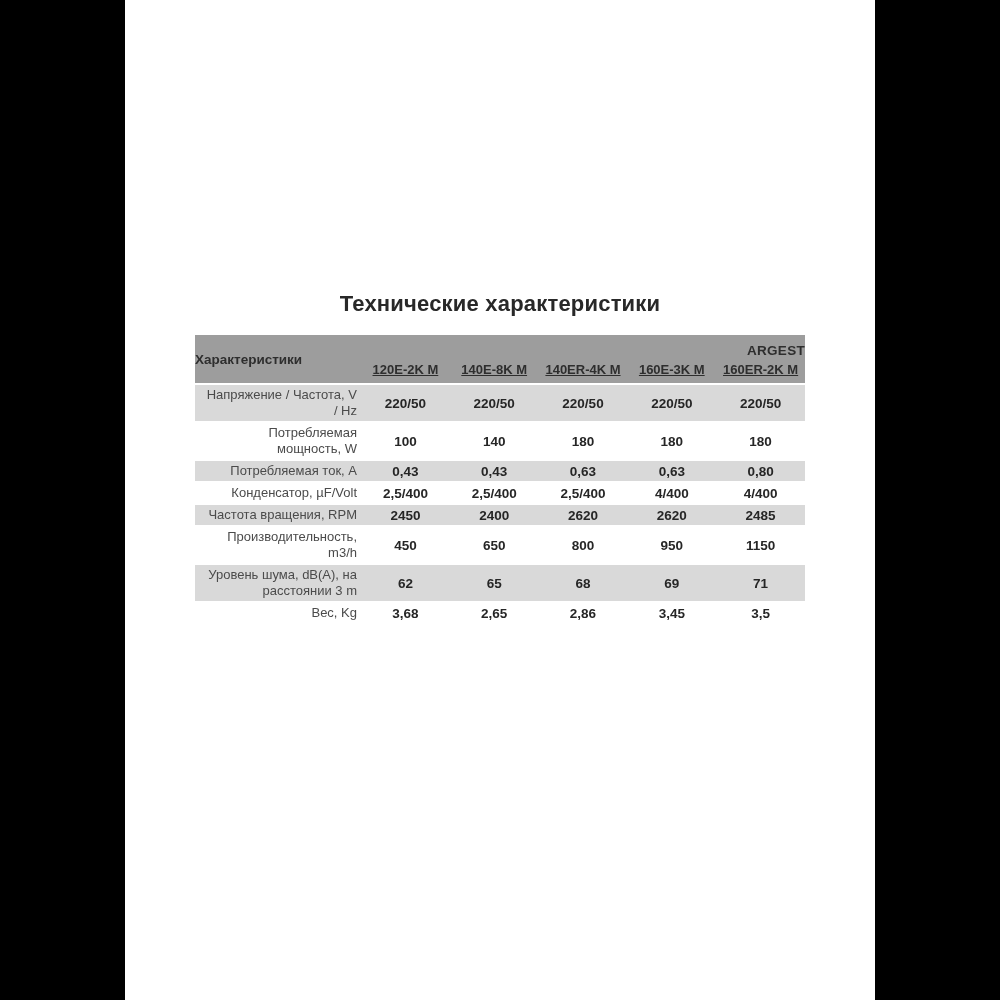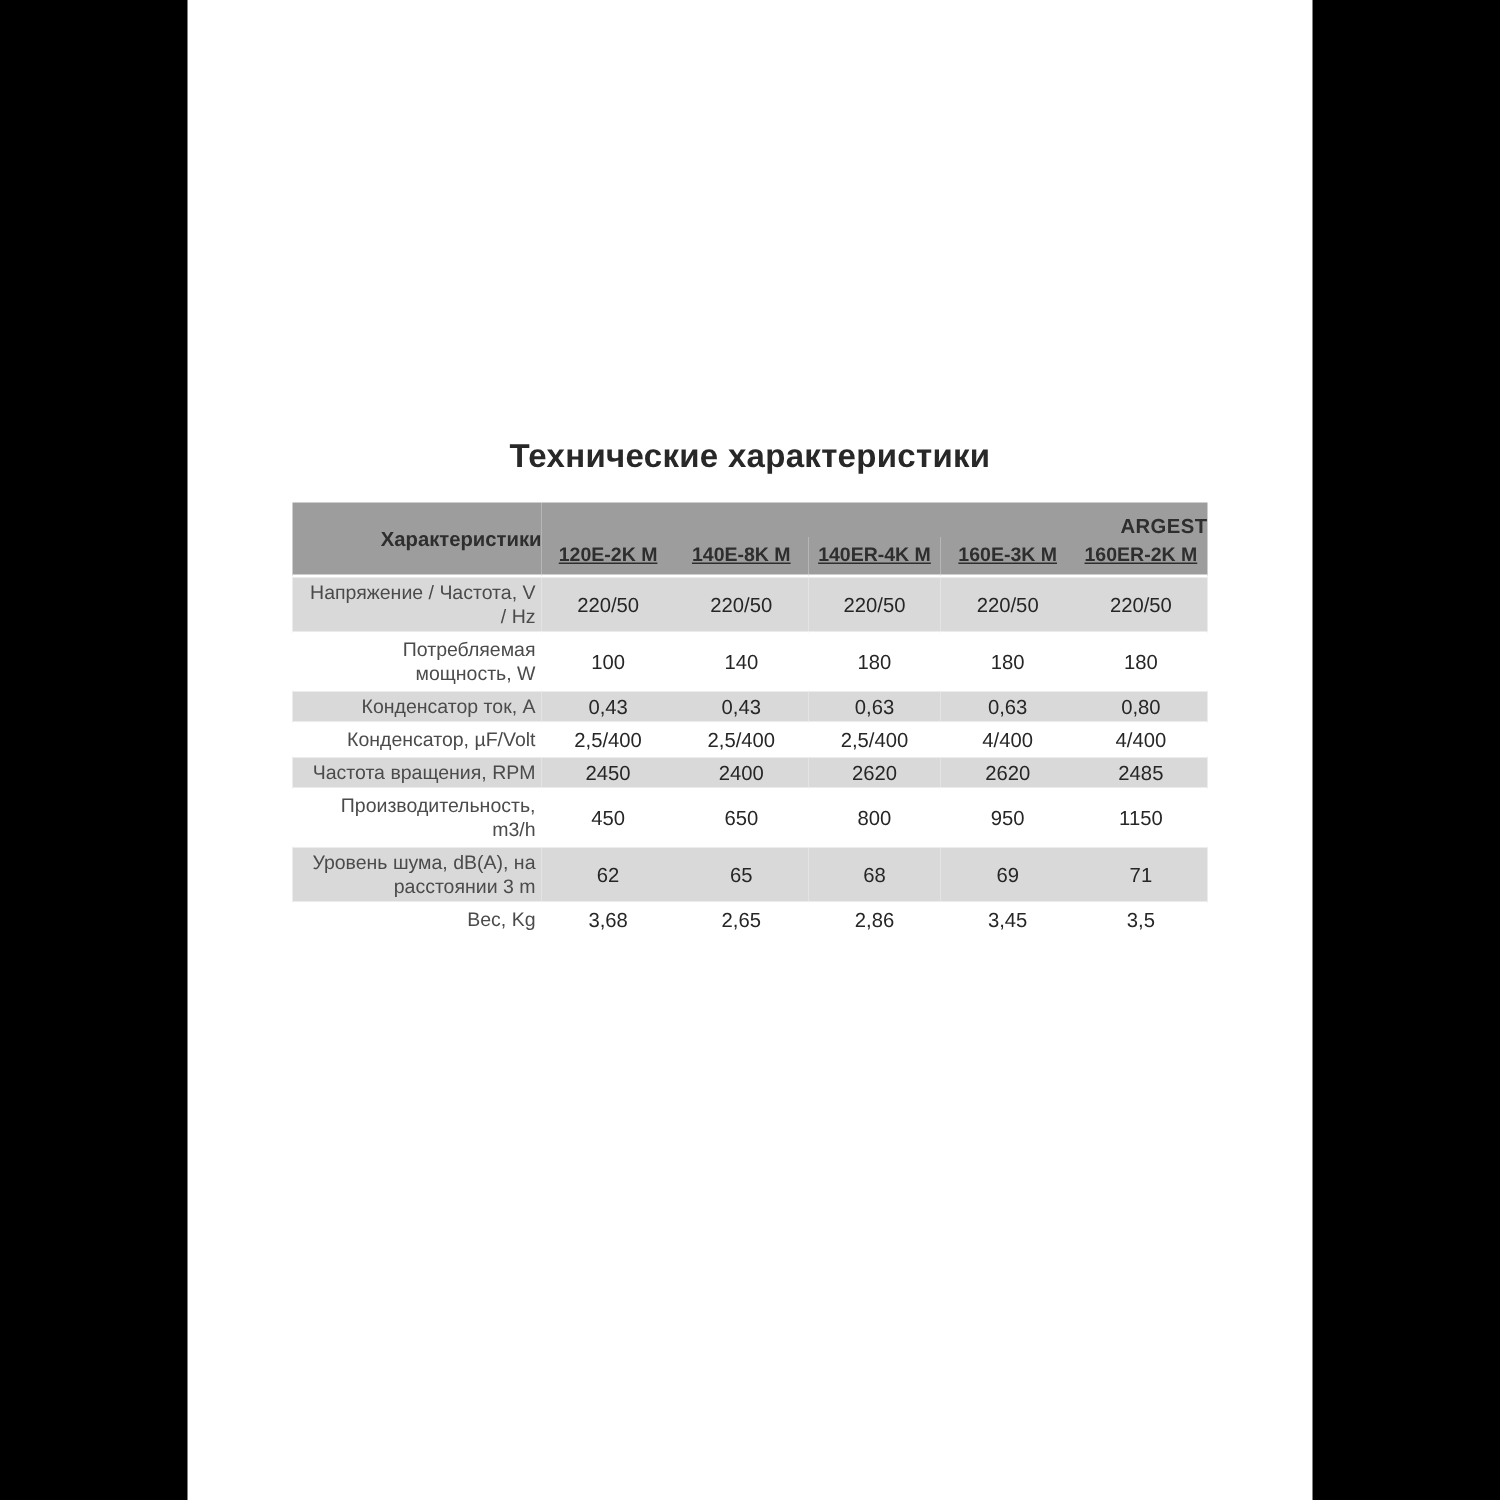--- a/index.html
+++ b/index.html
@@ -49,21 +49,21 @@
   table.specs col.c-val   { width: 88.8px; }
 
   thead th {
     background: #9d9d9d;
     color: #2e2e2e;
     font-weight: 700;
     padding: 0;
   }
   th.h-char {
     font-size: 13.5px;
-    text-align: right;
+    text-align: left;
     vertical-align: middle;
   }
   th.h-brand {
     font-size: 13.5px;
     height: 19px;
     text-align: right;
     vertical-align: bottom;
     padding-top: 4px;
     letter-spacing: 0.3px;
   }
@@ -84,21 +84,21 @@
   td.lbl {
     color: #4b4b4b;
     font-size: 13px;
     line-height: 16px;
     text-align: right;
     padding: 2px 4px 2px 6px;
   }
   td.val {
     color: #262626;
     font-size: 13.5px;
-    font-weight: 400;
+    font-weight: 700;
     text-align: center;
     padding: 2px 0;
     white-space: nowrap;
   }
 </style>
 </head>
 <body>
 
 <div class="stage">
   <div class="content">
@@ -138,21 +138,21 @@
         </tr>
         <tr>
           <td class="lbl">Потребляемая мощность, W</td>
           <td class="val">100</td>
           <td class="val">140</td>
           <td class="val">180</td>
           <td class="val">180</td>
           <td class="val">180</td>
         </tr>
         <tr class="gray">
-          <td class="lbl">Конденсатор ток, А</td>
+          <td class="lbl">Потребляемая ток, А</td>
           <td class="val">0,43</td>
           <td class="val">0,43</td>
           <td class="val">0,63</td>
           <td class="val">0,63</td>
           <td class="val">0,80</td>
         </tr>
         <tr>
           <td class="lbl">Конденсатор, µF/Volt</td>
           <td class="val">2,5/400</td>
           <td class="val">2,5/400</td>

